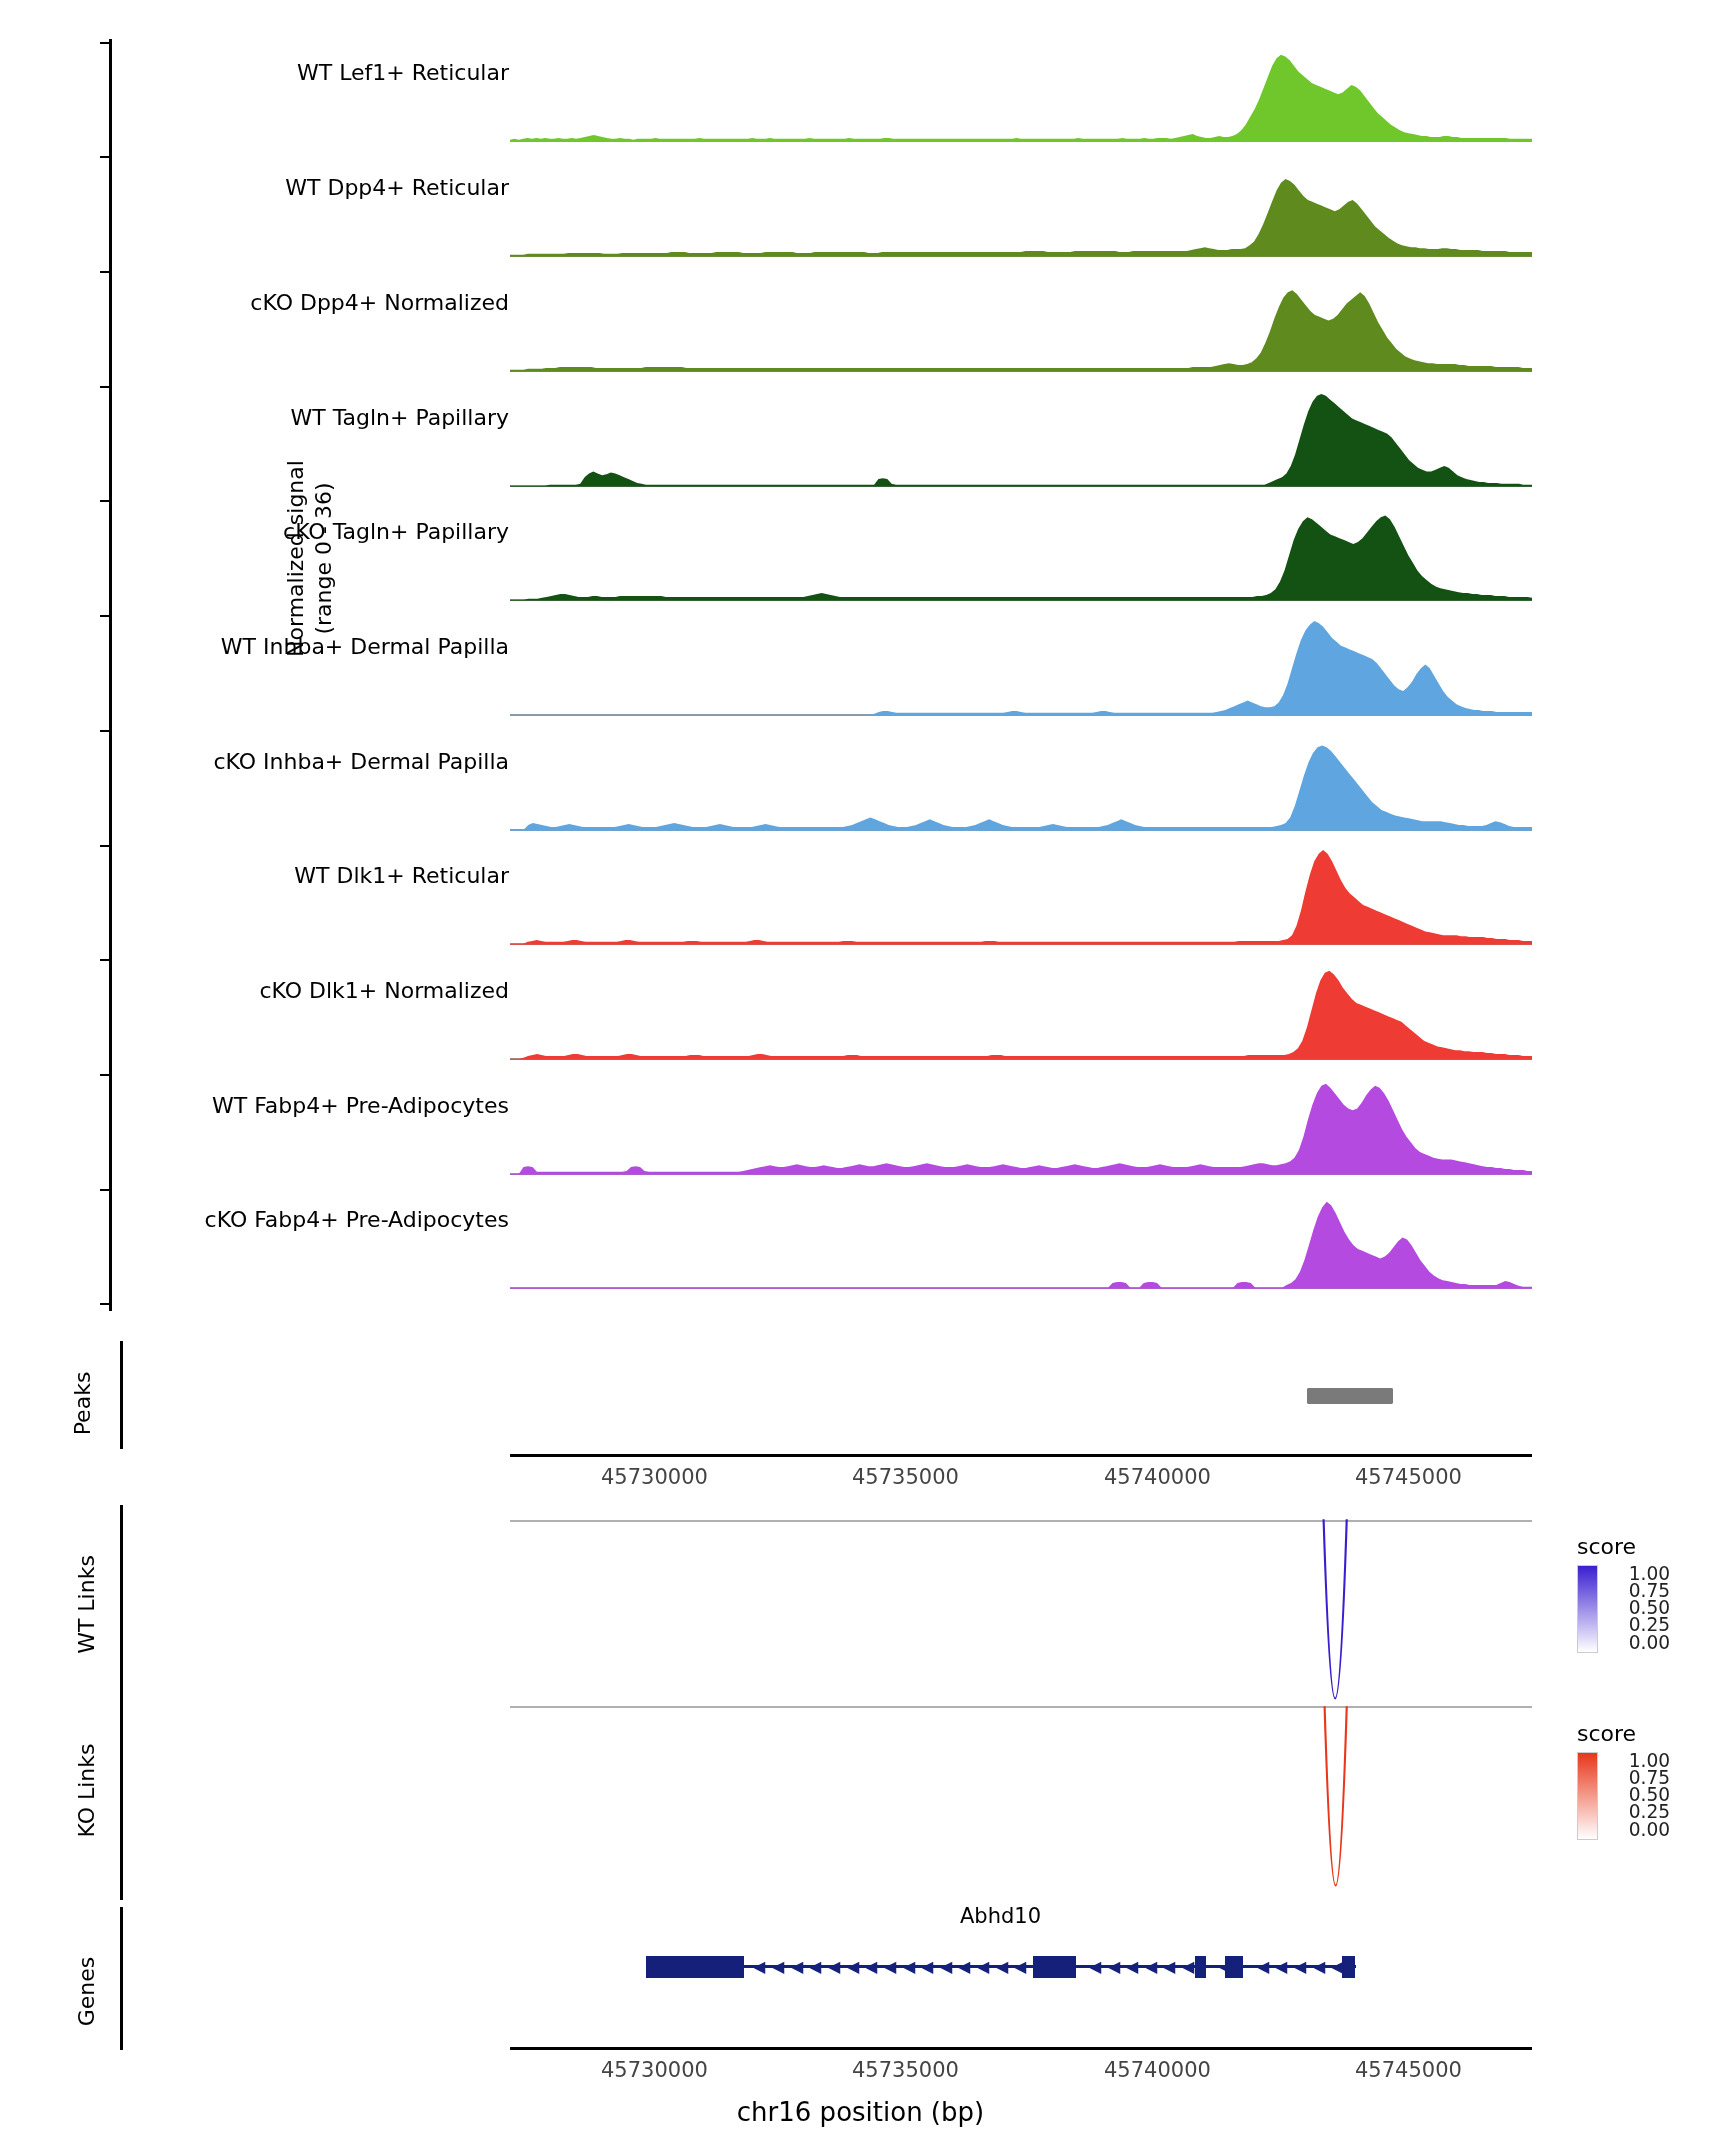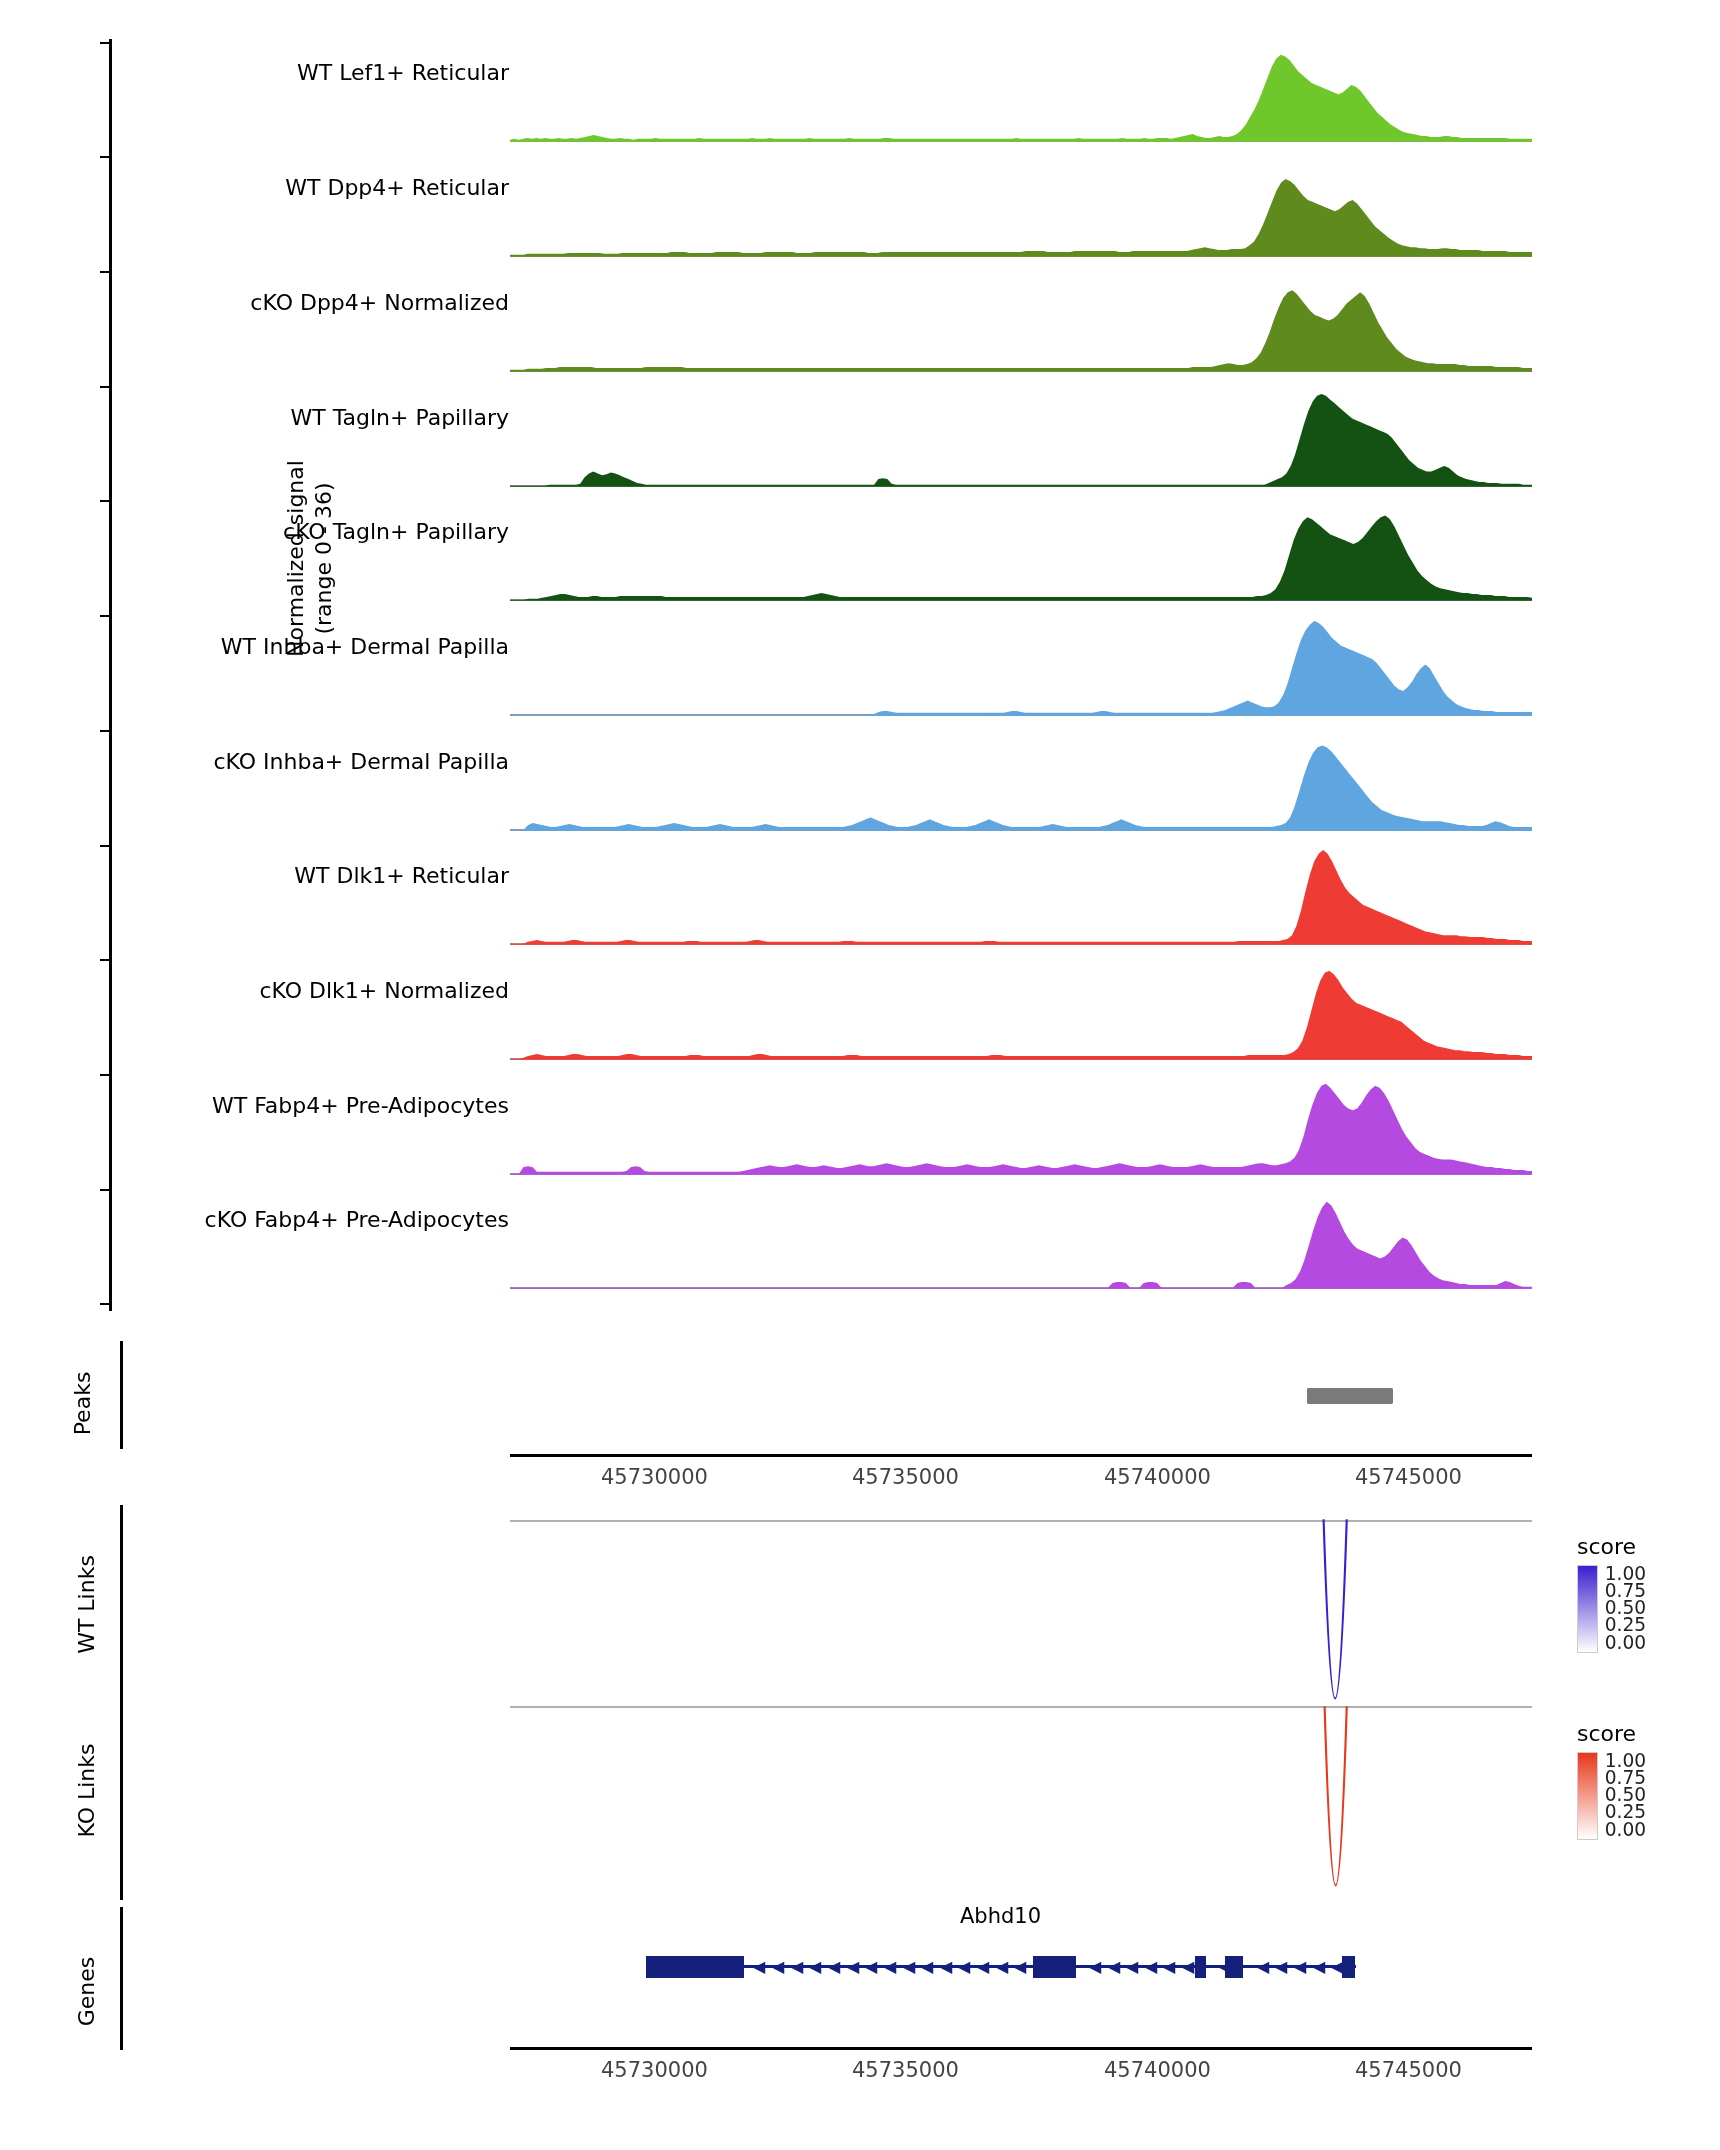--- a/index.html
+++ b/index.html
@@ -147,20 +147,21 @@
     margin-right: 7.2px;
   }
   .legend-ticks {
     display: flex;
     flex-direction: column;
     justify-content: space-between;
     height: 86px;
     font-size: 18.6px;
     color: #222;
     line-height: 1;
+    margin-left: 24px;
   }
   .legend-ticks span { display: block; height: 17px; }
 
   
   .gene-name {
     position: absolute;
     font-size: 21px;
     color: #000;
     text-align: center;
     width: 287px;
@@ -416,15 +417,16 @@
     </div>
 
   <div class="axis-line" style="left:510px; top:2047px; width:1022px;"></div>
   <div id="xticks-bottom">
       <div class="axis-tick-label" style="left: 601px; top: 2058px;">45730000</div>
       <div class="axis-tick-label" style="left: 852px; top: 2058px;">45735000</div>
       <div class="axis-tick-label" style="left: 1104px; top: 2058px;">45740000</div>
       <div class="axis-tick-label" style="left: 1355px; top: 2058px;">45745000</div>
     </div>
 
+  <div class="xlabel" style="left:0; top:2097px;">chr16 position (bp)</div>
 
 </div>
 
 
 </body></html>

